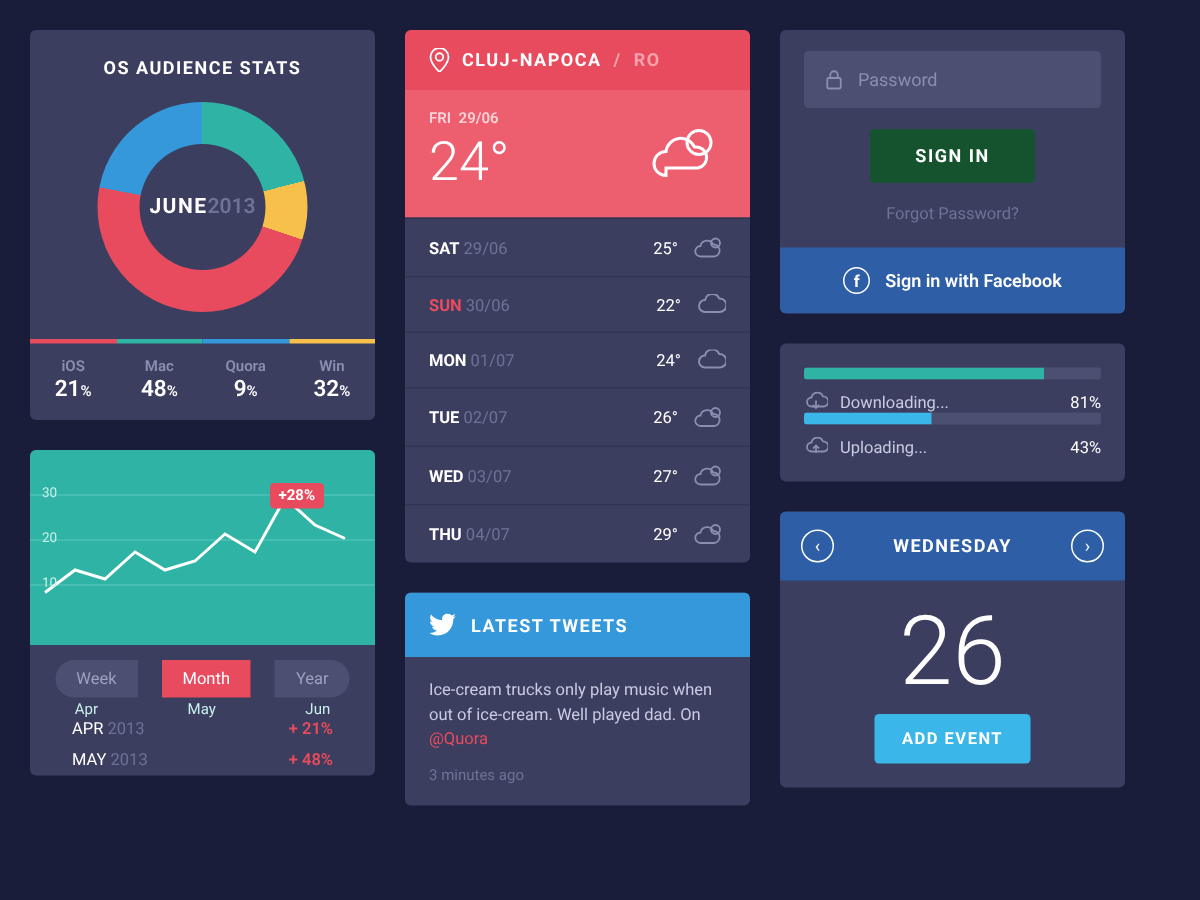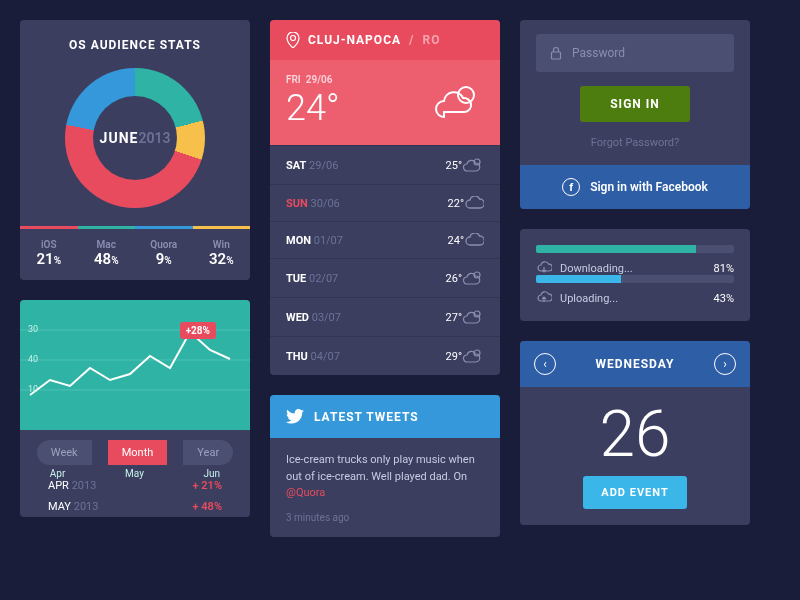--- a/index.html
+++ b/index.html
@@ -40,31 +40,31 @@
 
 .weather-head { background: #e94b5e; padding: 12px 16px; display: flex; align-items: center; gap: 8px; font-size: 12px; font-weight: 700; letter-spacing: 1px; }
 .weather-head .slash { color: #f4a3ae; }
 .weather-main { background: #ed5e6f; padding: 14px 16px 16px; display: flex; align-items: center; justify-content: space-between; }
 .weather-main .date { font-size: 10px; color: #fcd3d8; font-weight: 600; }
 .weather-main .temp { font-size: 36px; font-weight: 300; margin-top: 2px; }
 .forecast-row { display: flex; align-items: center; justify-content: space-between; padding: 11px 16px; border-top: 1px solid #323552; font-size: 11px; }
 .forecast-row .day { font-weight: 700; }
 .forecast-row .dt { color: #6d7296; }
 .forecast-row.sun .day { color: #e94b5e; }
-.forecast-row .right { display: flex; align-items: center; }
+.forecast-row .right { display: flex; align-items: center; gap: 10px; }
 .tweets-head { background: #3498db; padding: 14px 16px; display: flex; align-items: center; gap: 10px; font-size: 12px; font-weight: 700; letter-spacing: 1px; }
 .tweet-body { padding: 14px 16px 6px; font-size: 11px; line-height: 1.5; color: #c8cbe2; }
 .tweet-body .link { color: #e94b5e; }
 .tweet-time { padding: 4px 16px 14px; font-size: 10px; color: #6d7296; }
 
 .input-wrap { display: flex; align-items: center; gap: 10px; padding: 12px 14px; background: #4b4f72; margin: 0 0 14px; border-radius: 3px; }
 .input-wrap input { background: none; border: none; outline: none; color: #fff; font-size: 12px; width: 100%; }
 .input-wrap input::placeholder { color: #8a8eb0; }
 .signin-card { padding: 0 16px 0; }
-.signin-btn { background: #4d7c0f; color: #fff; font-weight: 700; font-size: 12px; letter-spacing: 1px; padding: 11px 0; text-align: center; width: 110px; margin: 0 auto; border-radius: 3px; cursor: pointer; }
+.signin-btn { background: #14532d; color: #fff; font-weight: 700; font-size: 12px; letter-spacing: 1px; padding: 11px 0; text-align: center; width: 110px; margin: 0 auto; border-radius: 3px; cursor: pointer; }
 .forgot { text-align: center; font-size: 11px; color: #6d7296; padding: 14px 0 16px; cursor: pointer; }
 .fb-btn { background: #2d5ea6; color: #fff; padding: 13px; text-align: center; font-size: 12px; font-weight: 600; display: flex; align-items: center; justify-content: center; gap: 10px; cursor: pointer; margin: 0 -16px; }
 .fb-circle { width: 18px; height: 18px; border: 1.5px solid #fff; border-radius: 50%; display: flex; align-items: center; justify-content: center; font-size: 11px; font-weight: 700; }
 
 .progress-card { padding: 16px; }
 .progress-bar { height: 8px; background: #4b4f72; border-radius: 2px; overflow: hidden; margin-bottom: 8px; }
 .progress-bar .fill { height: 100%; }
 .progress-row { display: flex; align-items: center; justify-content: space-between; font-size: 11px; margin-bottom: 14px; }
 .progress-row:last-child { margin-bottom: 0; }
 .progress-row .lbl { display: flex; align-items: center; gap: 8px; color: #c8cbe2; }
@@ -111,21 +111,21 @@
 
   <div class="card chart">
     <svg class="chart-svg" viewBox="0 0 230 130">
       <line x1="0" y1="30" x2="230" y2="30" stroke="#4ec2b6" stroke-width="1"></line>
       <line x1="0" y1="60" x2="230" y2="60" stroke="#4ec2b6" stroke-width="1"></line>
       <line x1="0" y1="90" x2="230" y2="90" stroke="#4ec2b6" stroke-width="1"></line>
       <polyline points="10,95 30,80 50,86 70,68 90,80 110,74 130,56 150,68 170,32 190,50 210,59" fill="none" stroke="#fff" stroke-width="2"></polyline>
       <circle cx="170" cy="32" r="4" fill="#2fb3a5" stroke="#fff" stroke-width="2"></circle>
     </svg>
     <span class="chart-gridlabel" style="top:24px">30</span>
-    <span class="chart-gridlabel" style="top:54px">40</span>
+    <span class="chart-gridlabel" style="top:54px">20</span>
     <span class="chart-gridlabel" style="top:84px">10</span>
     <div class="chart-badge">+28%</div>
     <div class="chart-months">
       <span>Apr</span>
       <span>May</span>
       <span>Jun</span>
     </div>
     <div class="time-switch">
       <span>Week</span>
       <span class="active">Month</span>

